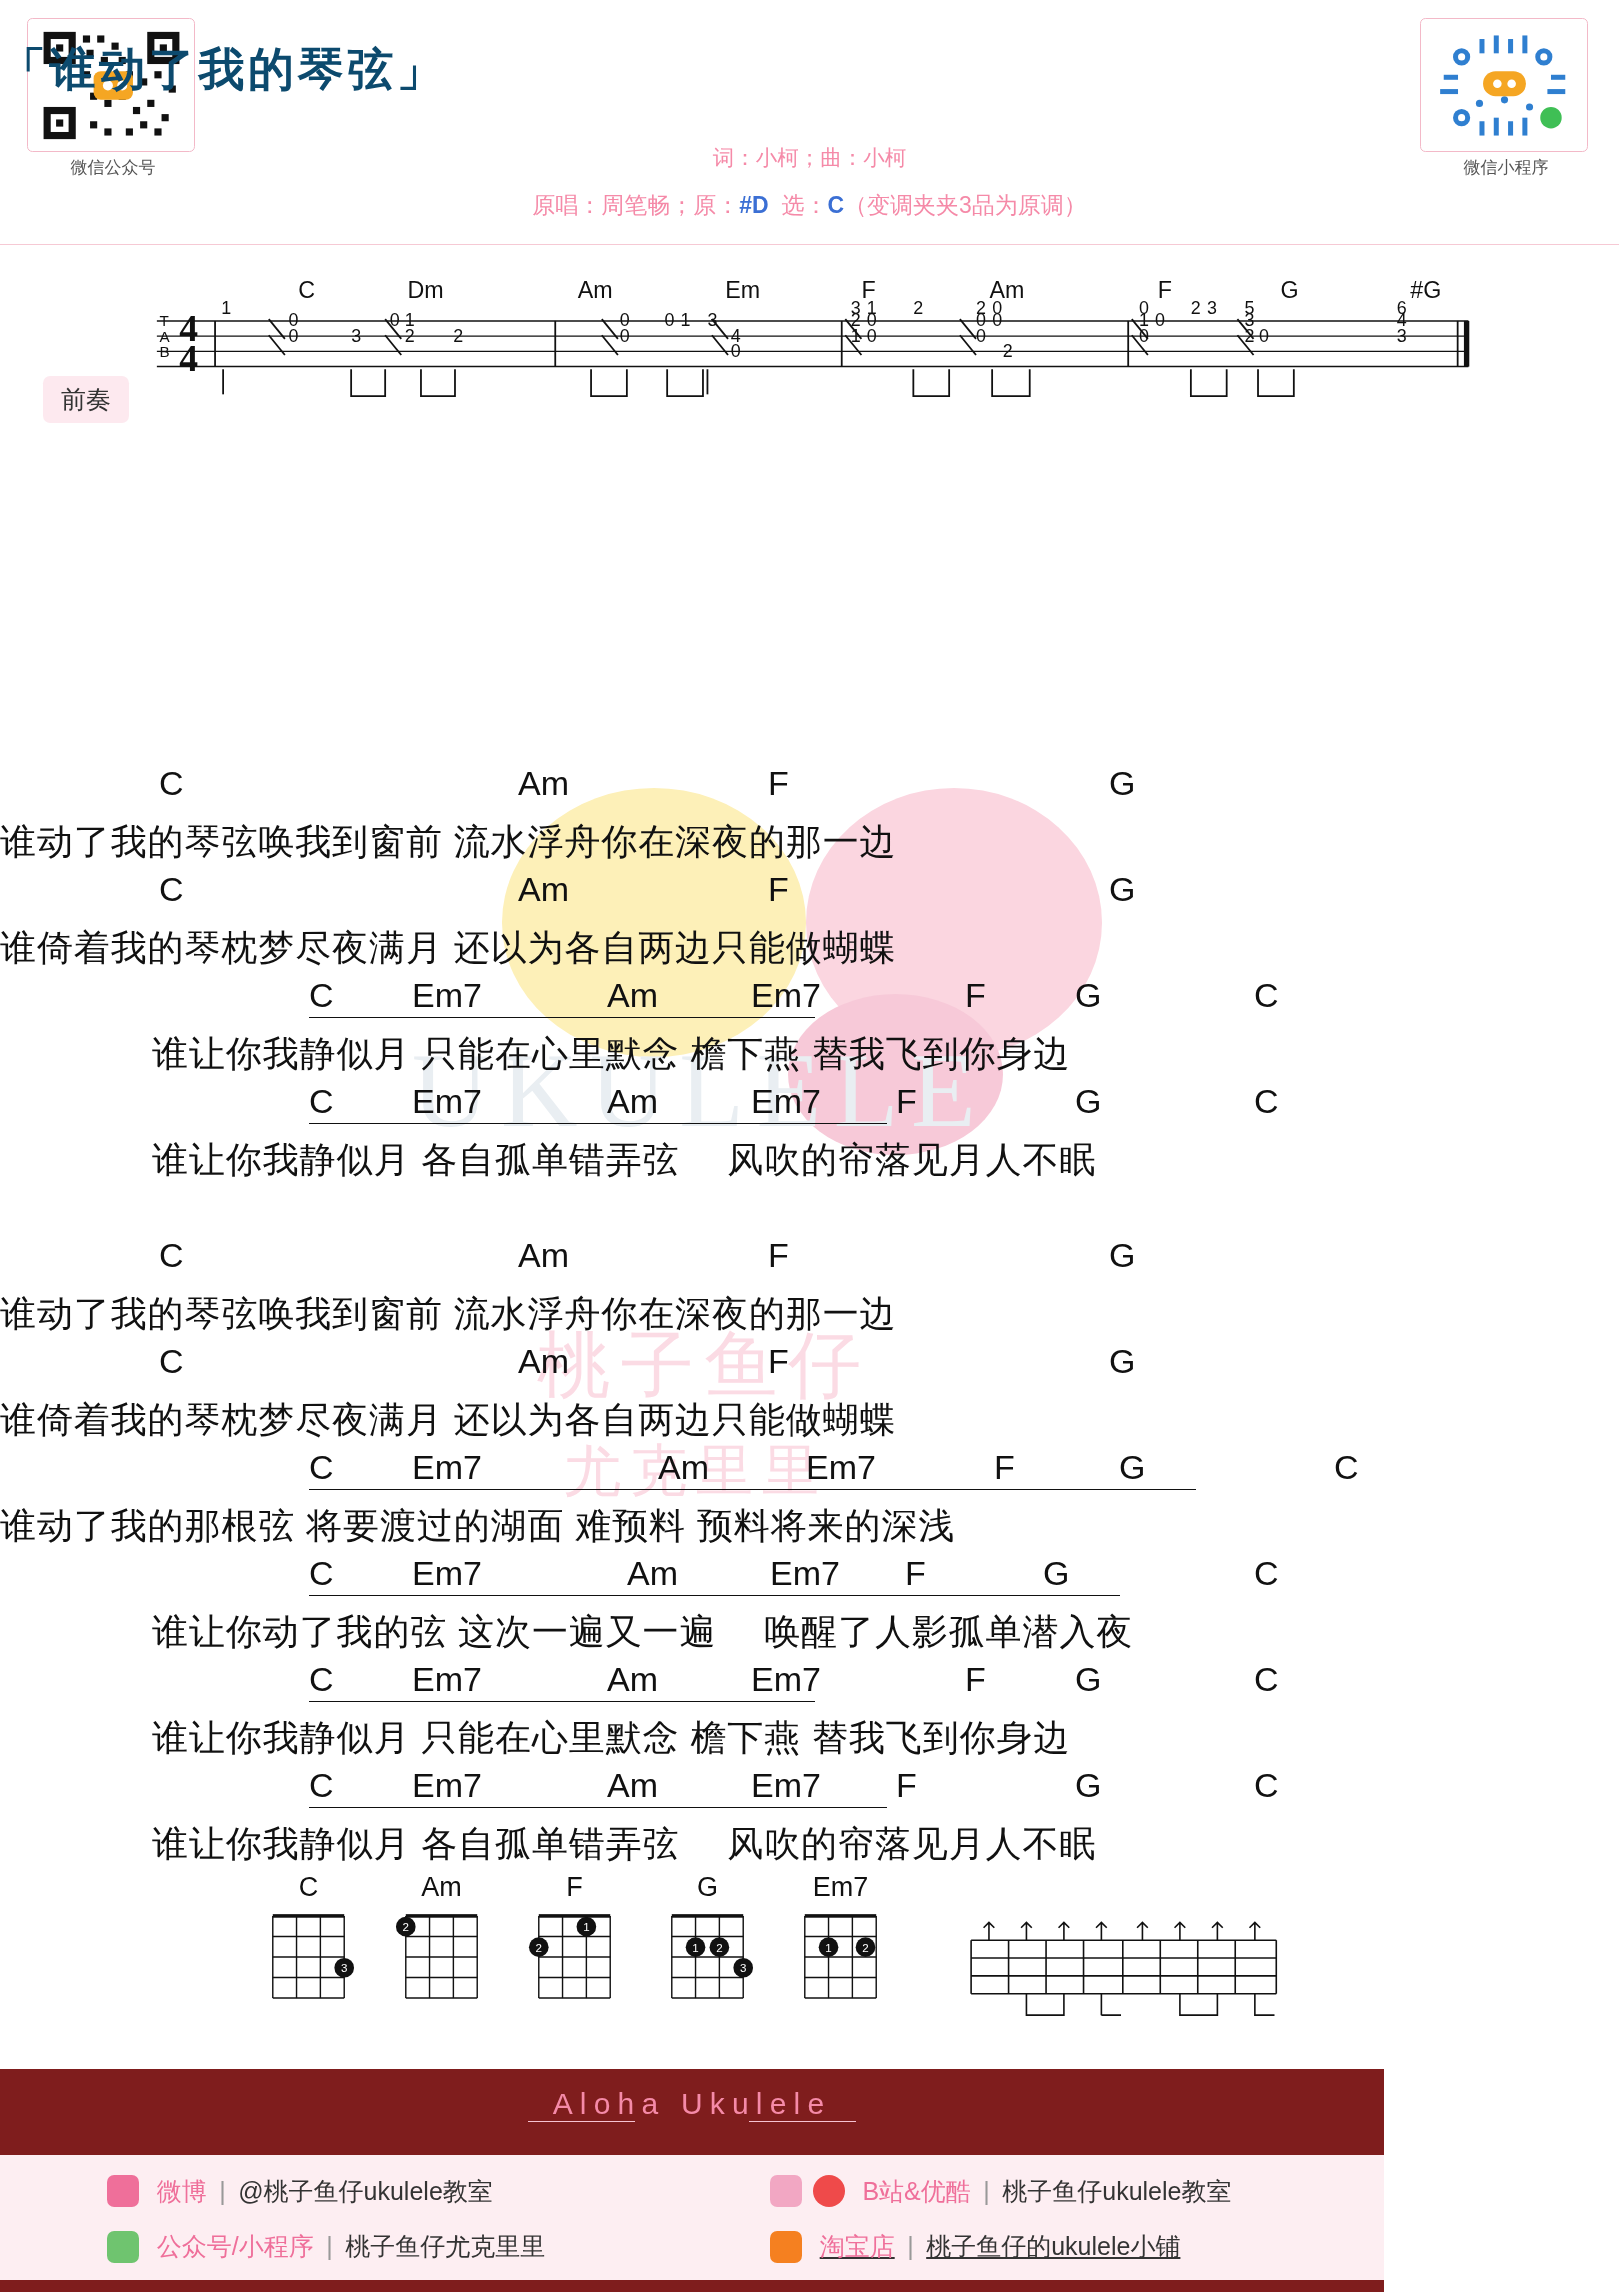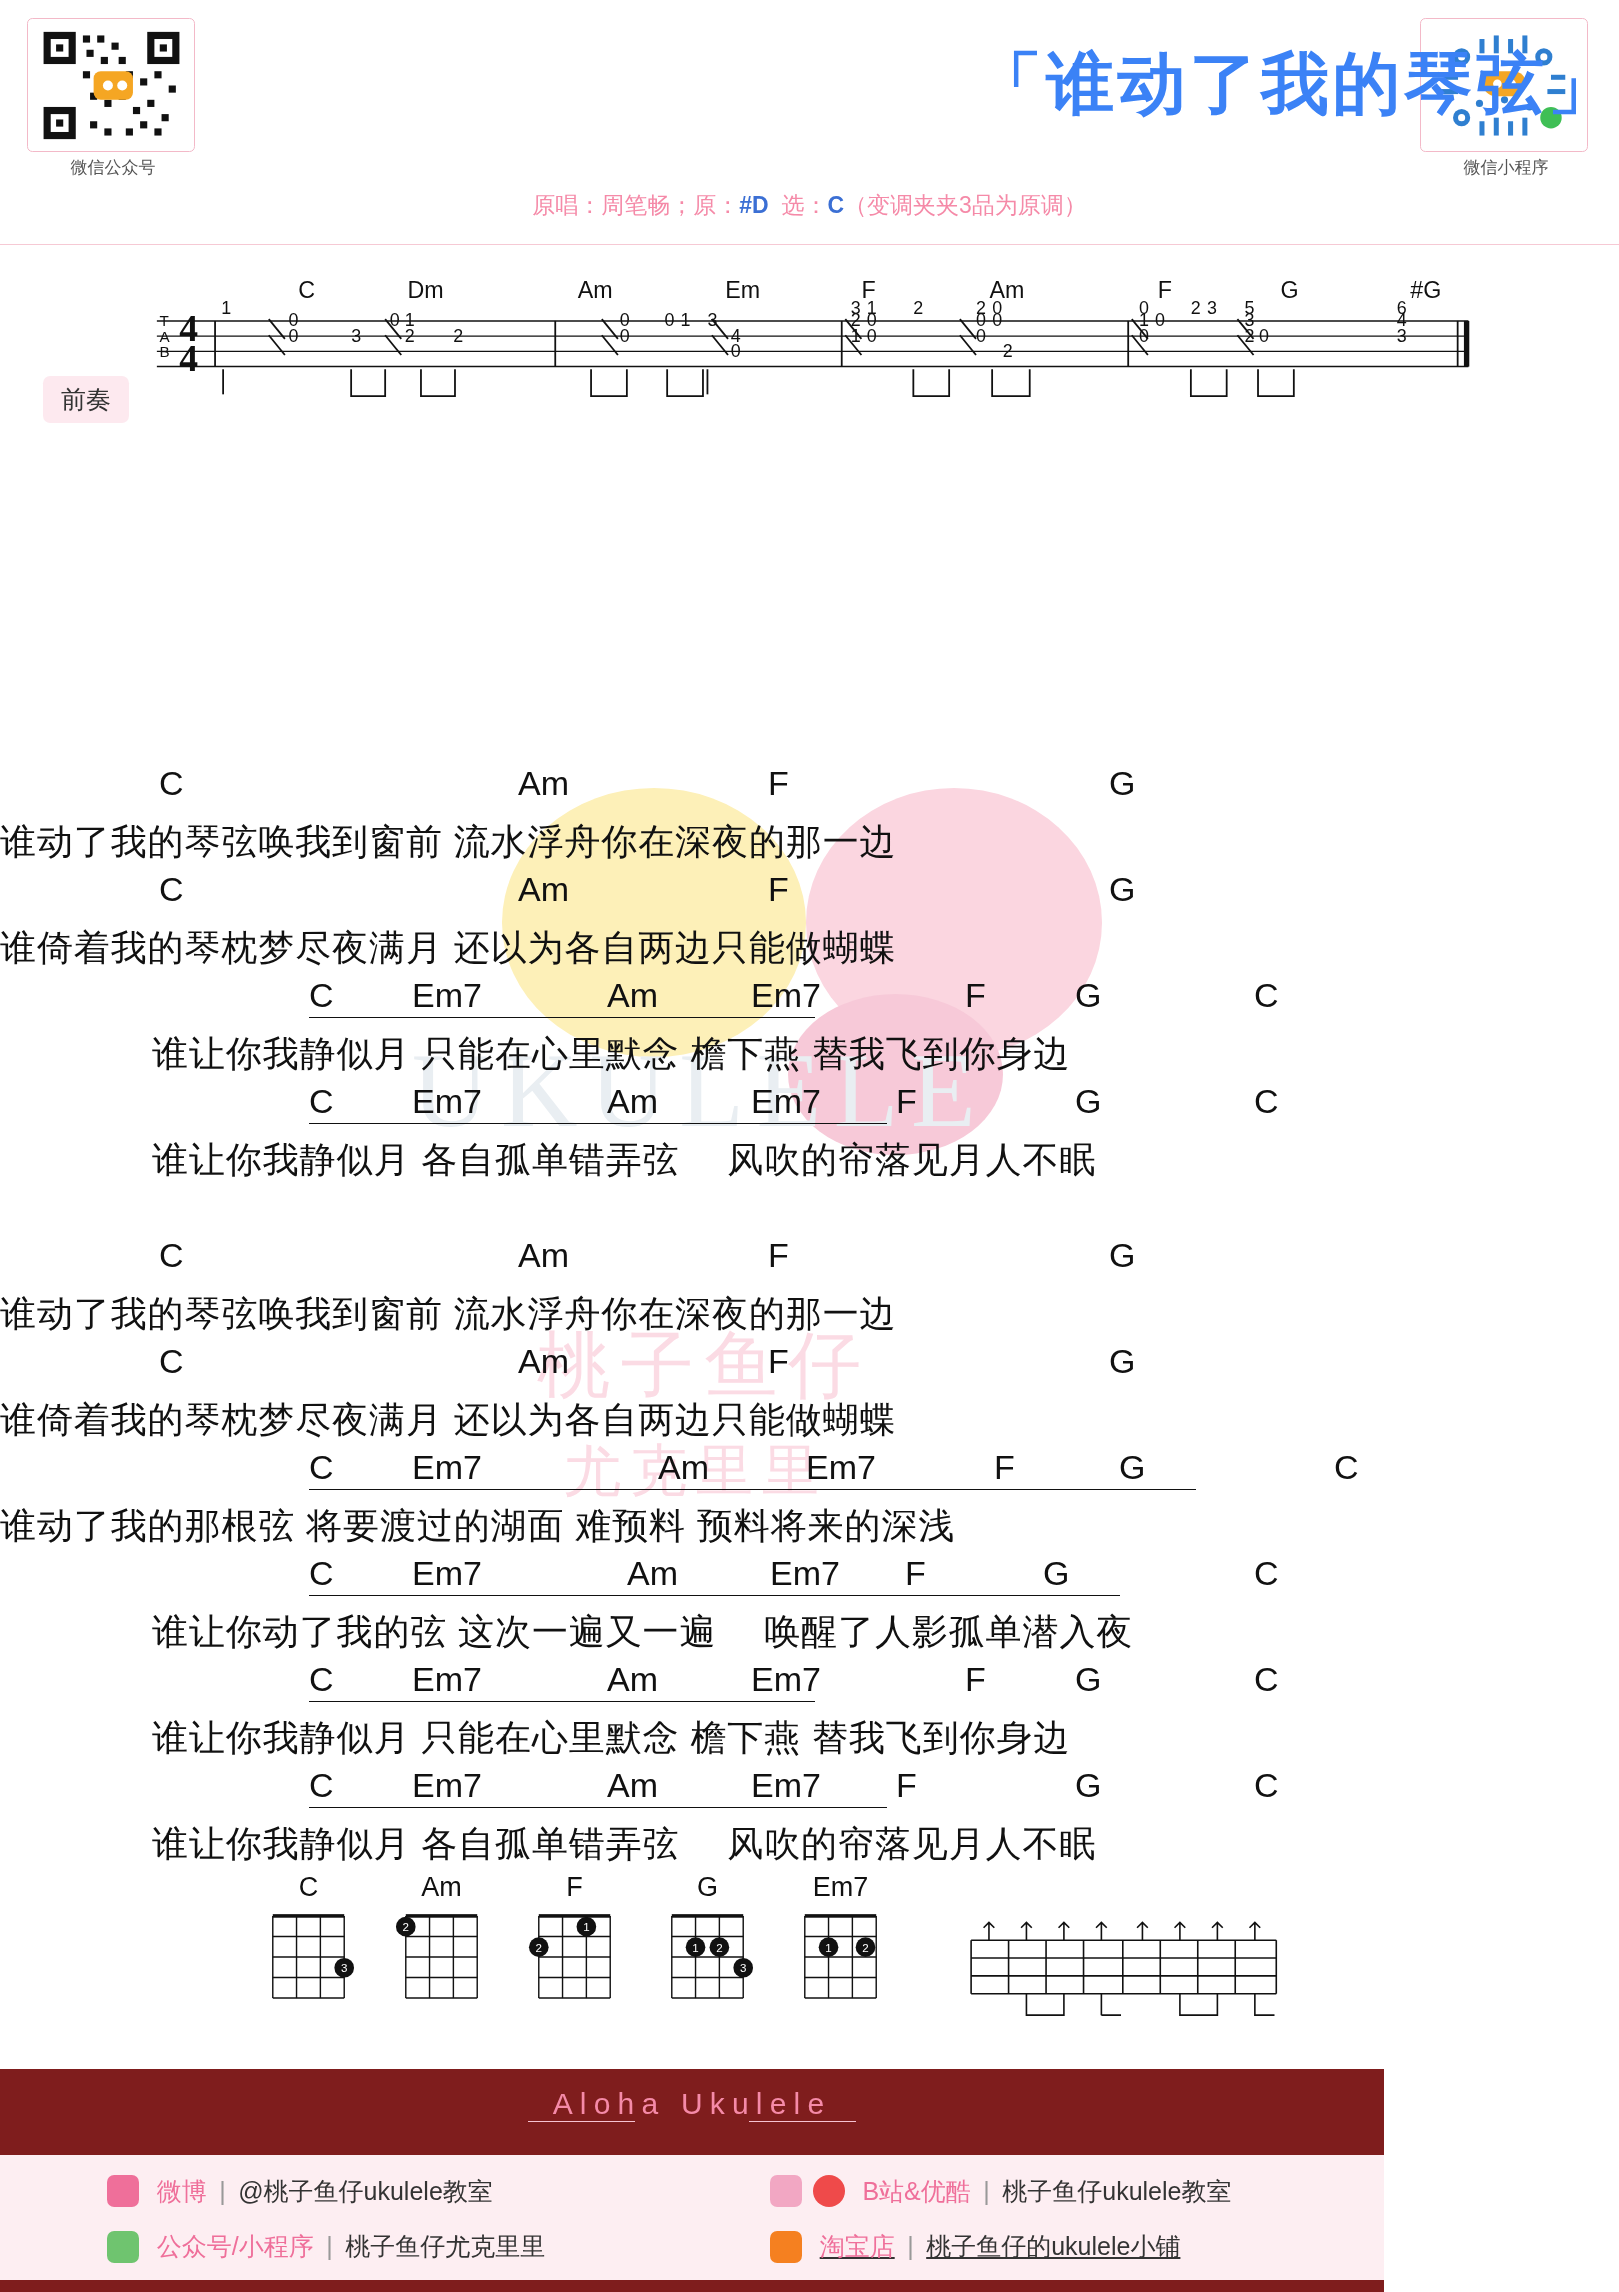--- a/index.html
+++ b/index.html
@@ -17,22 +17,22 @@
   .header{position:relative;height:244px;border-bottom:1.8px solid #f6c9d4;}
   .qr{position:absolute;width:172px;}
   .qr .box{width:168px;height:134px;border:1.8px solid #f3b9c8;border-radius:5.4px;box-sizing:border-box;
            display:flex;align-items:center;justify-content:center;background:#fff;}
   .qr .cap{margin-top:3.6px;text-align:center;font-size:17px;color:#555;}
   .qr.left{left:27px;top:18px;}
   .qr.right{right:27px;top:18px;}
   .qrimg{width:143px;height:115px;}
 
   .title{
-    position:absolute;left:0;right:0;top:39px;text-align:right;
-    font-size:68px;font-weight:bold;color:#3b82f6;letter-spacing:3.6px;
+    position:absolute;left:0;right:0;top:39px;text-align:left;
+    font-size:46px;font-weight:bold;color:#0c4a6e;letter-spacing:3.6px;
   }
   .sub1{position:absolute;left:0;right:0;top:143px;text-align:center;font-size:21.5px;color:#f58aa8;}
   .sub2{position:absolute;left:0;right:0;top:190px;text-align:center;font-size:23px;color:#f58aa8;}
   .sub2 .blue{color:#3b6fd4;font-weight:bold;}
 
   
   .intro{position:absolute;left:0;top:269px;width:1619px;height:188px;}
   .prelude-label{
     position:absolute;left:43px;top:376px;width:86px;height:47px;
     background:#fde9ef;border-radius:7.2px;color:#333;font-size:25px;
@@ -159,20 +159,21 @@
              <circle cx="18" cy="15.5" r="1.2" fill="#fff"></circle>
               <circle cx="22" cy="15.5" r="1.2" fill="#fff"></circle>
             </g>
           <circle cx="33" cy="25" r="3" fill="#3fbf55"></circle>
         </svg>
       </div>
       <div class="cap">微信小程序</div>
     </div>
 
     <div class="title">「谁动了我的琴弦」</div>
+    <div class="sub1">词：小柯；曲：小柯</div>
     <div class="sub2">
       <span>原唱：周笔畅；原：</span><span class="blue">#D</span>&nbsp;&nbsp;<span>选：</span><span class="blue">C</span><span>（变调夹夹3品为原调）</span>
     </div>
   </div>
 
   <div class="prelude-label">前奏</div>
 
   <div class="intro">
     <svg width="1619" height="188" viewBox="0 0 1808 210">
 

